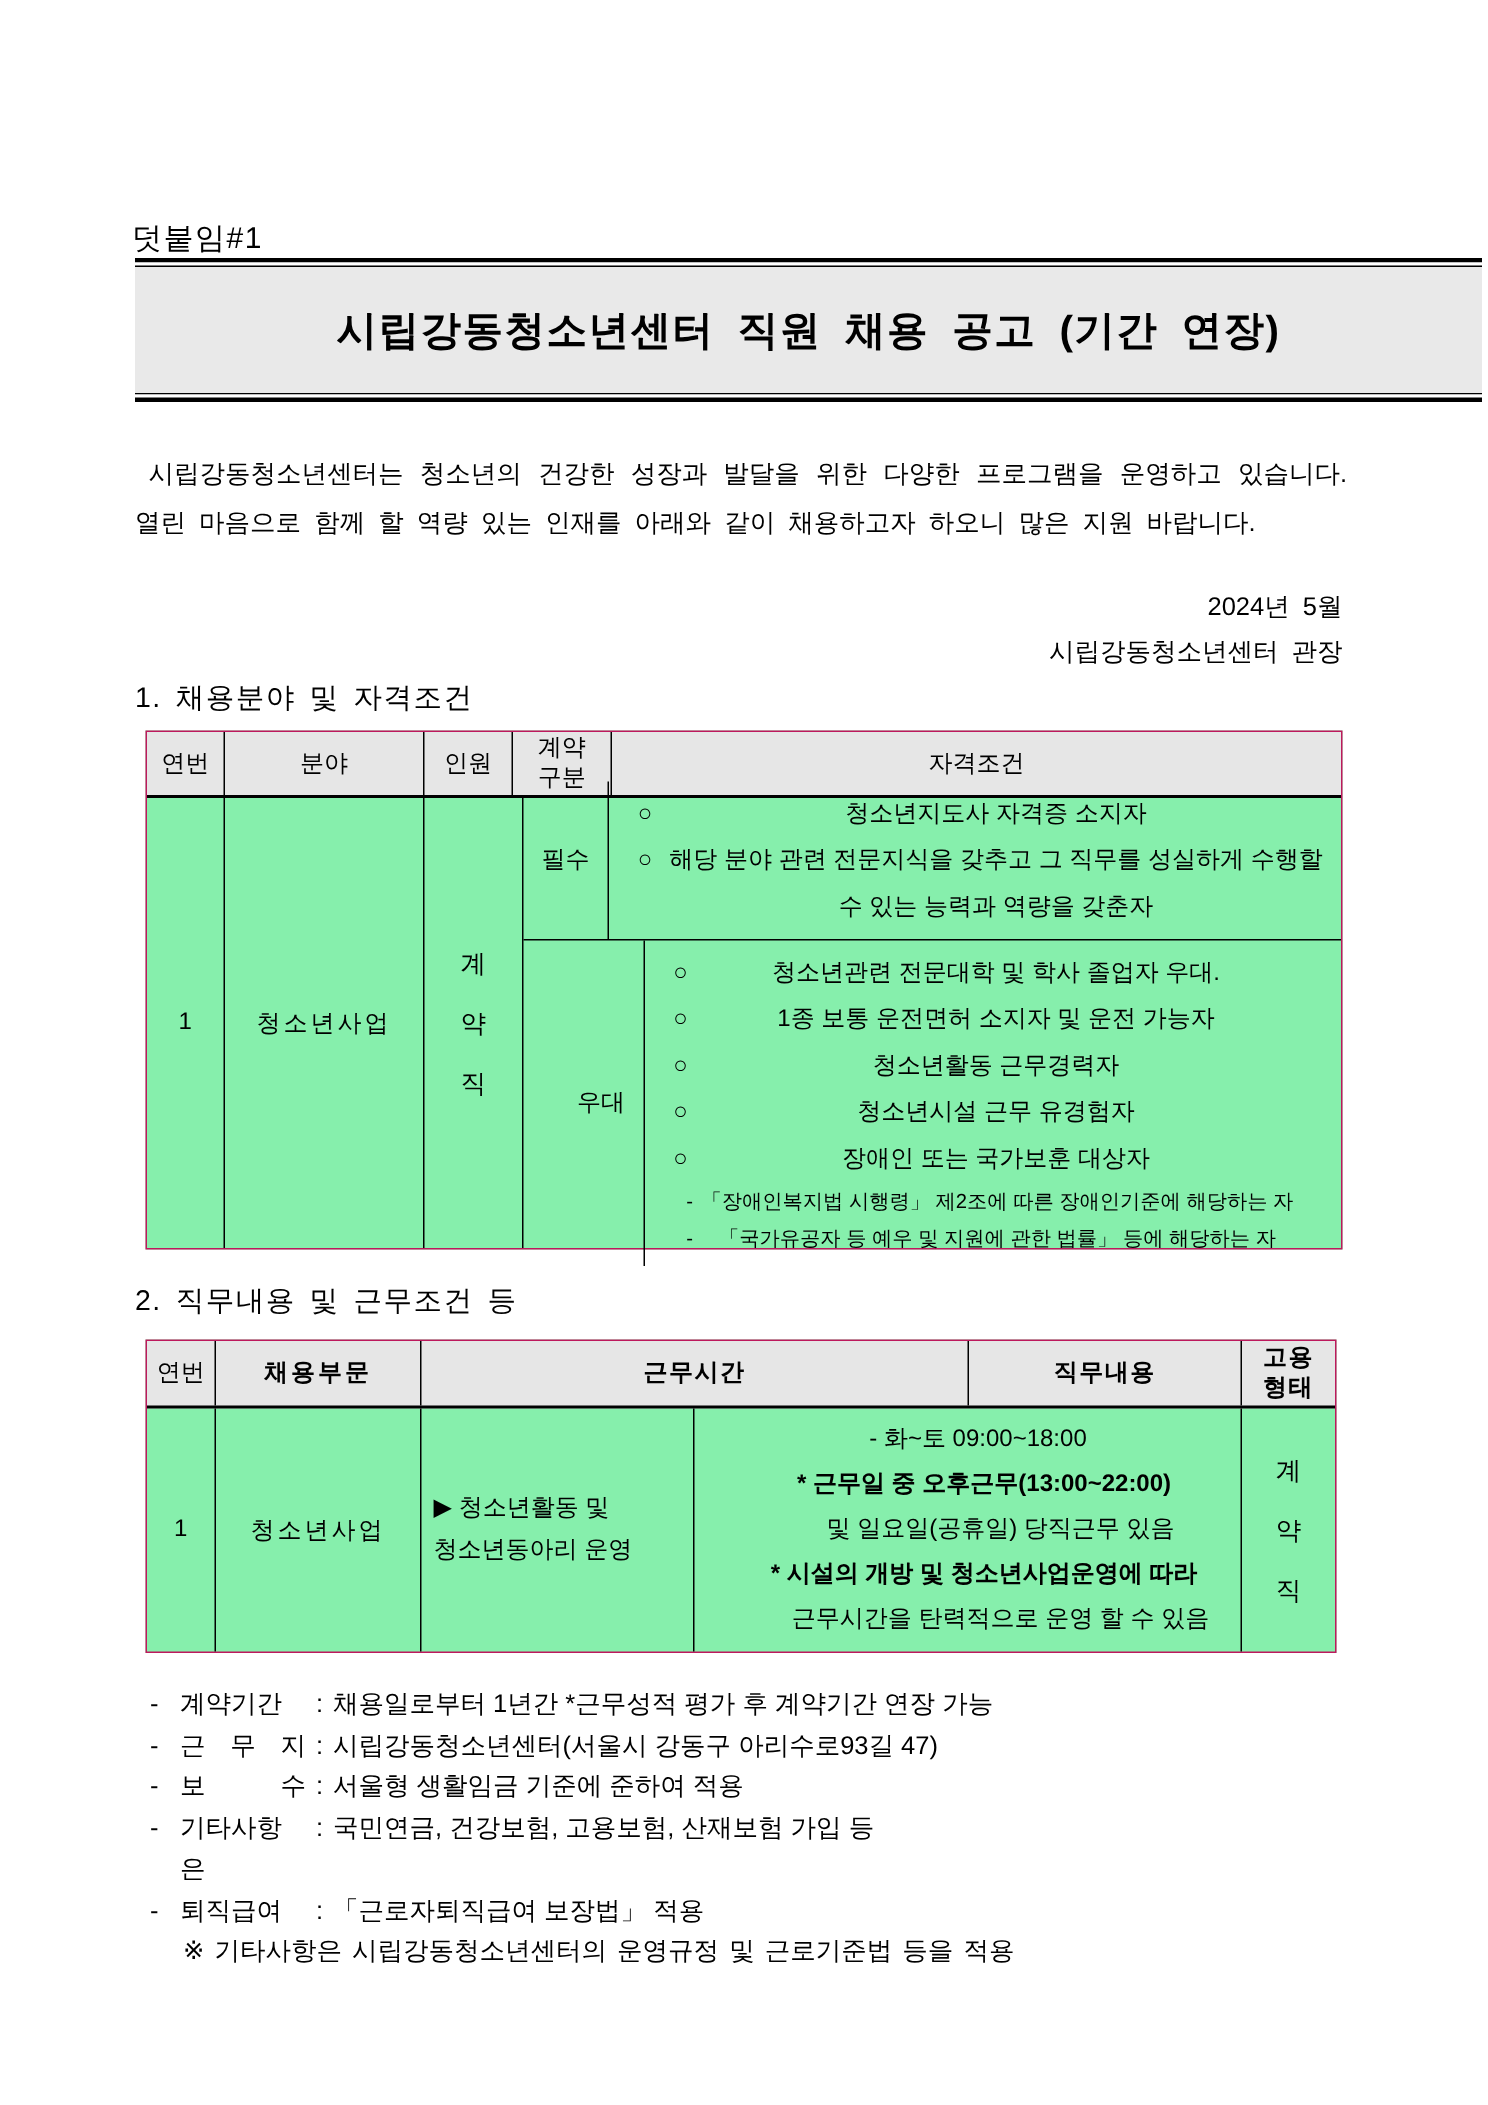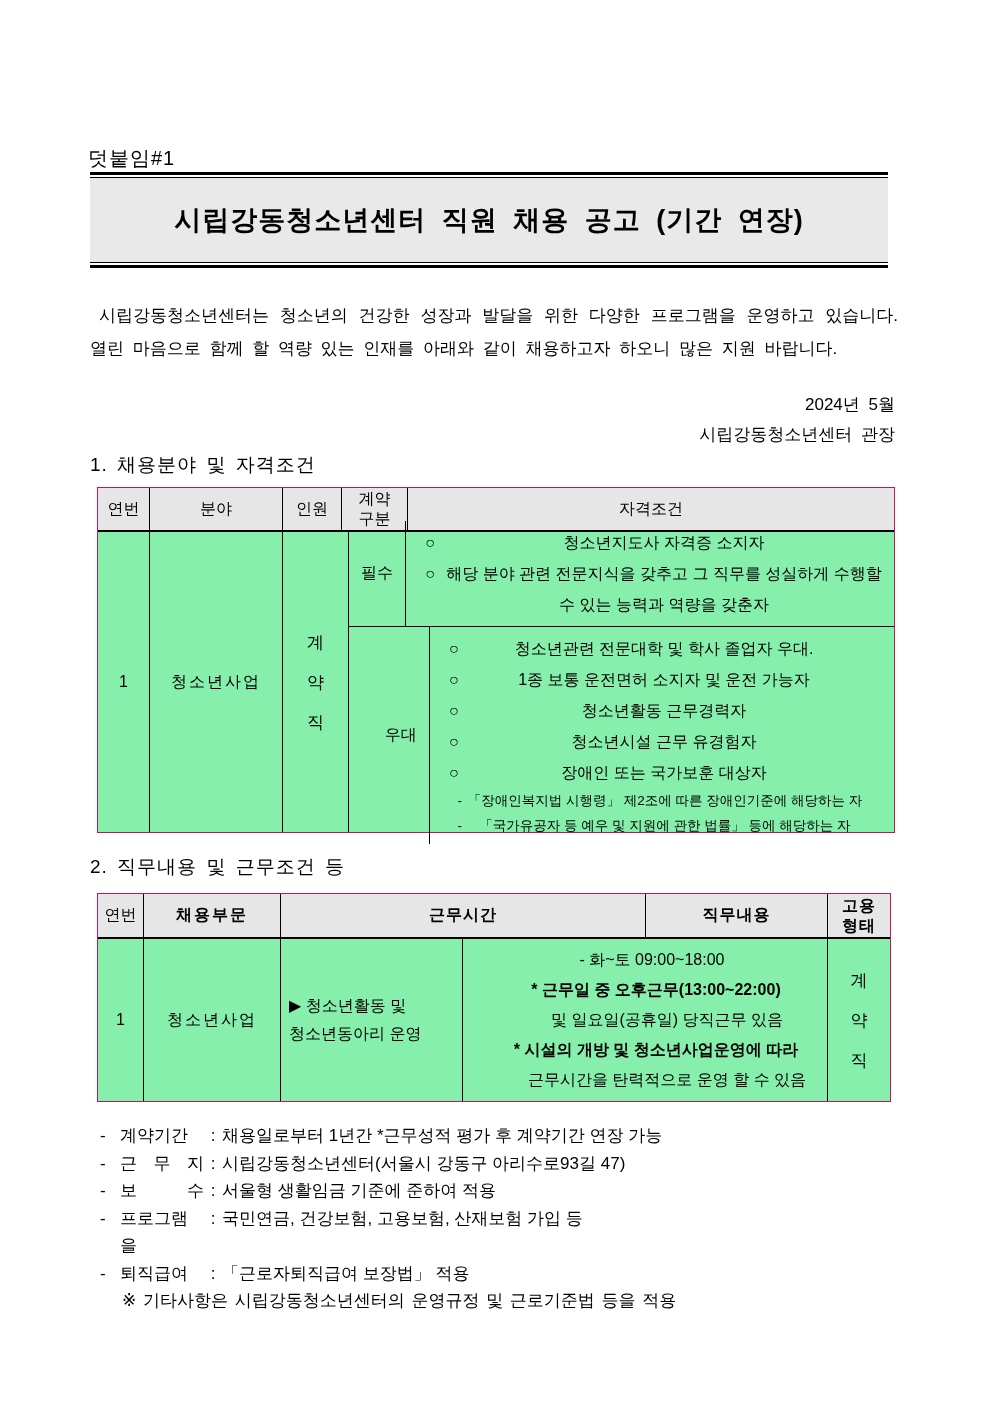--- a/index.html
+++ b/index.html
@@ -8,21 +8,21 @@
     width:992px; height:1403px; position:relative;
     font-family:"Liberation Sans","DejaVu Sans",sans-serif;
     color:#000; overflow:hidden;
   }
   .abs { position:absolute; }
 
   
   .attach { left:88px; top:133px; font-size:20px; letter-spacing:1px;margin-top:12px; }
 
   
-  .titlebar { left:90px; top:172px; width:798px; }
+  .titlebar { left:90px; top:172px; width:898px; }
   .rule { height:3px; background:#000; }
   .rule-gap { height:2px; background:#fff; }
   .title-box {
     height:86px; background:#e9e9e9;
     border-top:1px solid #000; border-bottom:1px solid #000;
     display:flex; align-items:center; justify-content:center;
     font-size:27px; font-weight:bold; word-spacing:7px; letter-spacing:1px;
   }
 
   
@@ -238,21 +238,21 @@
     <span class="nvalue">시립강동청소년센터(서울시 강동구 아리수로93길 47)</span>
   </div>
   <div class="nline">
     <span class="ndash">-</span>
     <span class="nlabel">보 수</span>
     <span class="ncolon">:</span>
     <span class="nvalue">서울형 생활임금 기준에 준하여 적용</span>
   </div>
   <div class="nline">
     <span class="ndash">-</span>
-    <span class="nlabel">프로그램을</span>
+    <span class="nlabel">기타사항은</span>
     <span class="ncolon">:</span>
     <span class="nvalue">국민연금, 건강보험, 고용보험, 산재보험 가입 등</span>
   </div>
   <div class="nline">
     <span class="ndash">-</span>
     <span class="nlabel">퇴직급여</span>
     <span class="ncolon">:</span>
     <span class="nvalue">「근로자퇴직급여 보장법」 적용</span>
   </div>
   <div class="nnote">※ 기타사항은 시립강동청소년센터의 운영규정 및 근로기준법 등을 적용</div>

